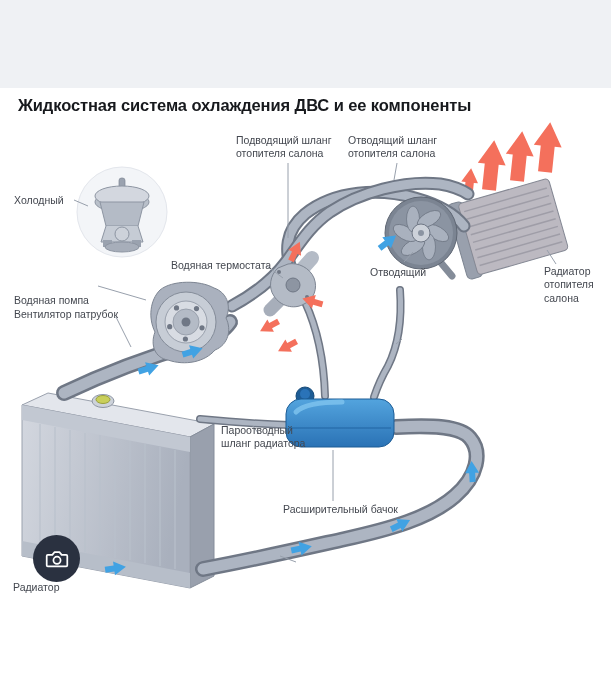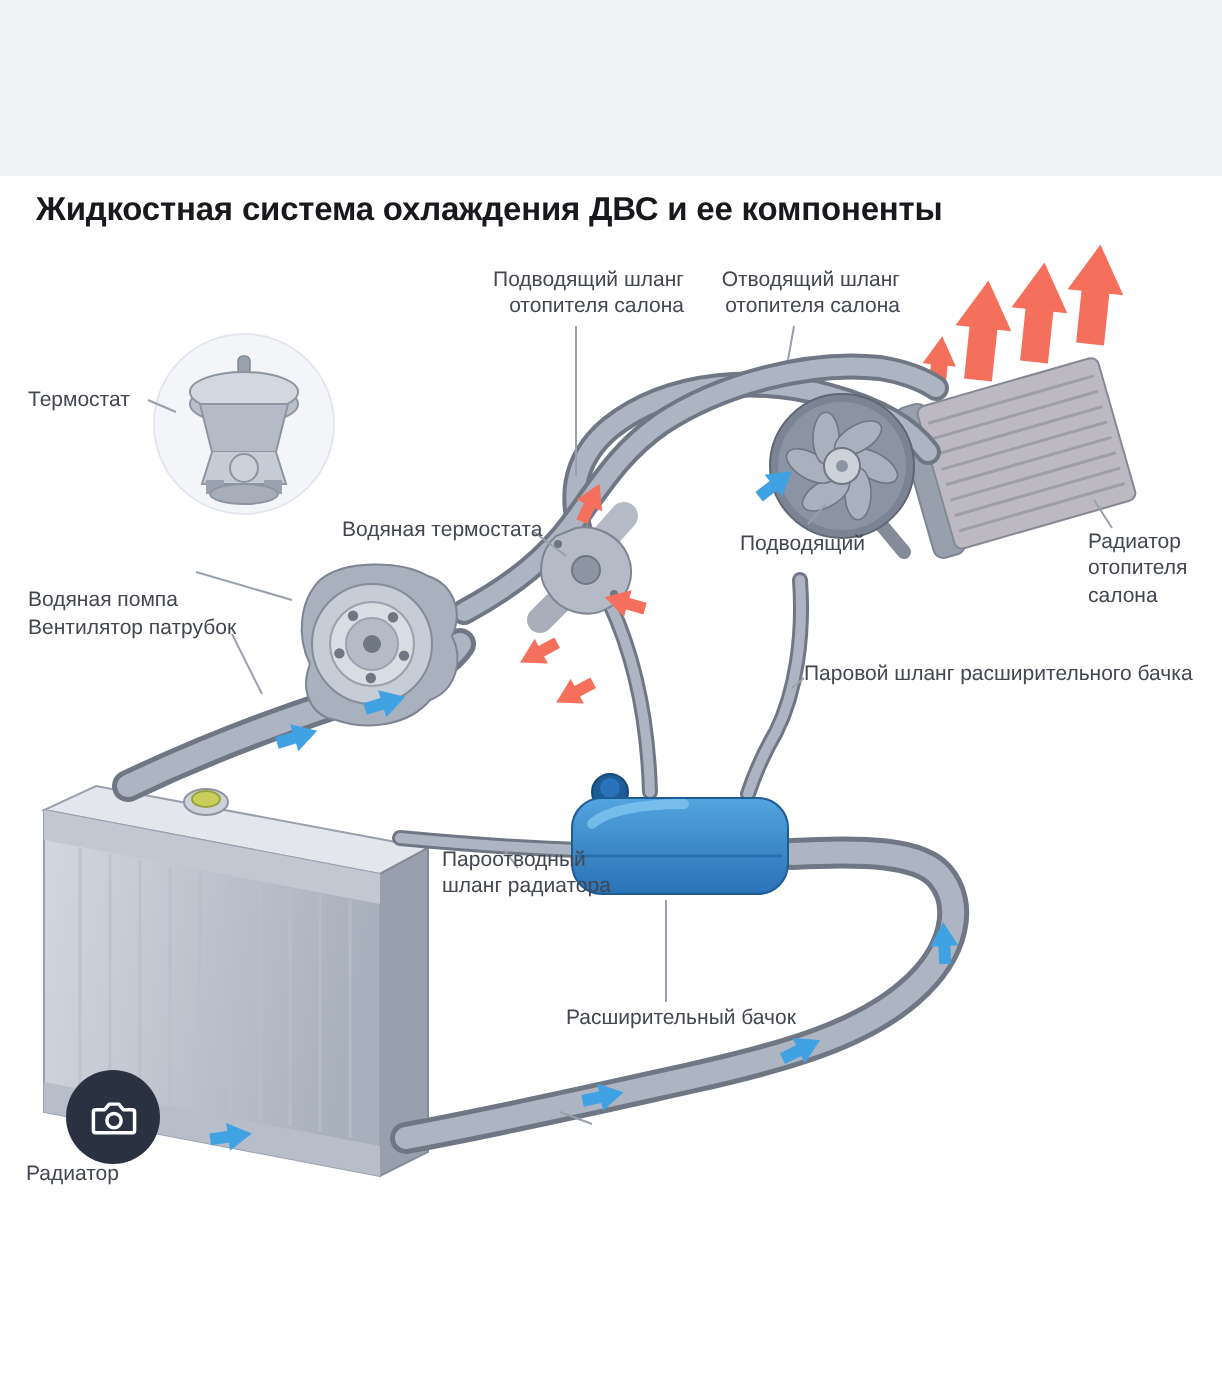--- a/index.html
+++ b/index.html
@@ -5,21 +5,21 @@
   *{box-sizing:border-box}
   html,body{margin:0;padding:0}
   body{width:611px;height:699px;background:#ffffff;font-family:"Liberation Sans",sans-serif}
   #stage{position:relative;width:611px;height:598px;overflow:hidden;background:#ffffff}
   .band{position:absolute;left:0;width:100%;background:var(--band,#eff1f4)}
   .band.top{top:0;height:88px}
   .band.bottom{top:641px;height:58px}
   #diagram-svg{position:absolute;left:0;top:0}
   .page-title{position:absolute;left:18px;top:96px;font-size:16.5px;font-weight:700;color:#17191d;letter-spacing:-.1px}
   .lbl{position:absolute;font-size:10.5px;line-height:1.27;color:#43474f;white-space:pre-line}
-  .lbl.center{text-align:right}
+  .lbl.center{text-align:left}
   .lbl.hot{color:var(--hot-text,#e4785b)}
   .lbl.cold{color:var(--cold-text,#62b3e6)}
   .camera-btn{position:absolute;left:33px;top:535px;width:47px;height:47px;border-radius:50%;
     background:#2a3140;display:flex;align-items:center;justify-content:center;cursor:pointer}
 </style>
 </head>
 <body>
 
 <div id="stage">
 
@@ -201,33 +201,32 @@
       <line x1="116" y1="317" x2="131" y2="347"></line>
       <line x1="402" y1="339" x2="396" y2="344"></line>
       <line x1="259" y1="434" x2="252" y2="425"></line>
       <line x1="333" y1="450" x2="333" y2="501"></line>
       <line x1="296" y1="562" x2="280" y2="556"></line>
     </g>
   </svg>
 
   <div class="page-title">Жидкостная система охлаждения ДВС и ее компоненты</div>
 
-  <div class="lbl" style="left:14px;top:194px">Термостат</div>
+  <div class="lbl" style="left:14px;top:194px">Холодный</div>
   <div class="lbl center" style="left:236px;top:134px;width:106px">Подводящий шланг
 отопителя салона</div>
   <div class="lbl center" style="left:348px;top:134px;width:102px">Отводящий шланг
 отопителя салона</div>
   <div class="lbl" style="left:171px;top:259px">Водяная термостата</div>
-  <div class="lbl" style="left:370px;top:266px">Подводящий</div>
+  <div class="lbl" style="left:370px;top:266px">Отводящий</div>
   <div class="lbl" style="left:544px;top:265px">Радиатор
 отопителя
 салона</div>
   <div class="lbl" style="left:14px;top:294px">Водяная помпа</div>
   <div class="lbl" style="left:14px;top:308px">Вентилятор патрубок</div>
-  <div class="lbl" style="left:402px;top:331px">Паровой шланг расширительного бачка</div>
   <div class="lbl" style="left:221px;top:424px">Пароотводный
 шланг радиатора</div>
   <div class="lbl" style="left:283px;top:503px">Расширительный бачок</div>
   <div class="lbl" style="left:13px;top:581px">Радиатор</div>
 
   <div class="camera-btn">
     <svg viewBox="0 0 24 24" width="26" height="26" fill="none" stroke="#ffffff" stroke-width="1.6" stroke-linejoin="round">
       <path d="M3.5 8.2 h4.2 L9.8 5.6 h4.4 L16.3 8.2 h4.2 a1 1 0 0 1 1 1 v8.6 a1 1 0 0 1 -1 1 h-17 a1 1 0 0 1 -1 -1 v-8.6 a1 1 0 0 1 1 -1 Z"></path>
       <circle cx="12" cy="13.2" r="3.3"></circle>
     </svg>

